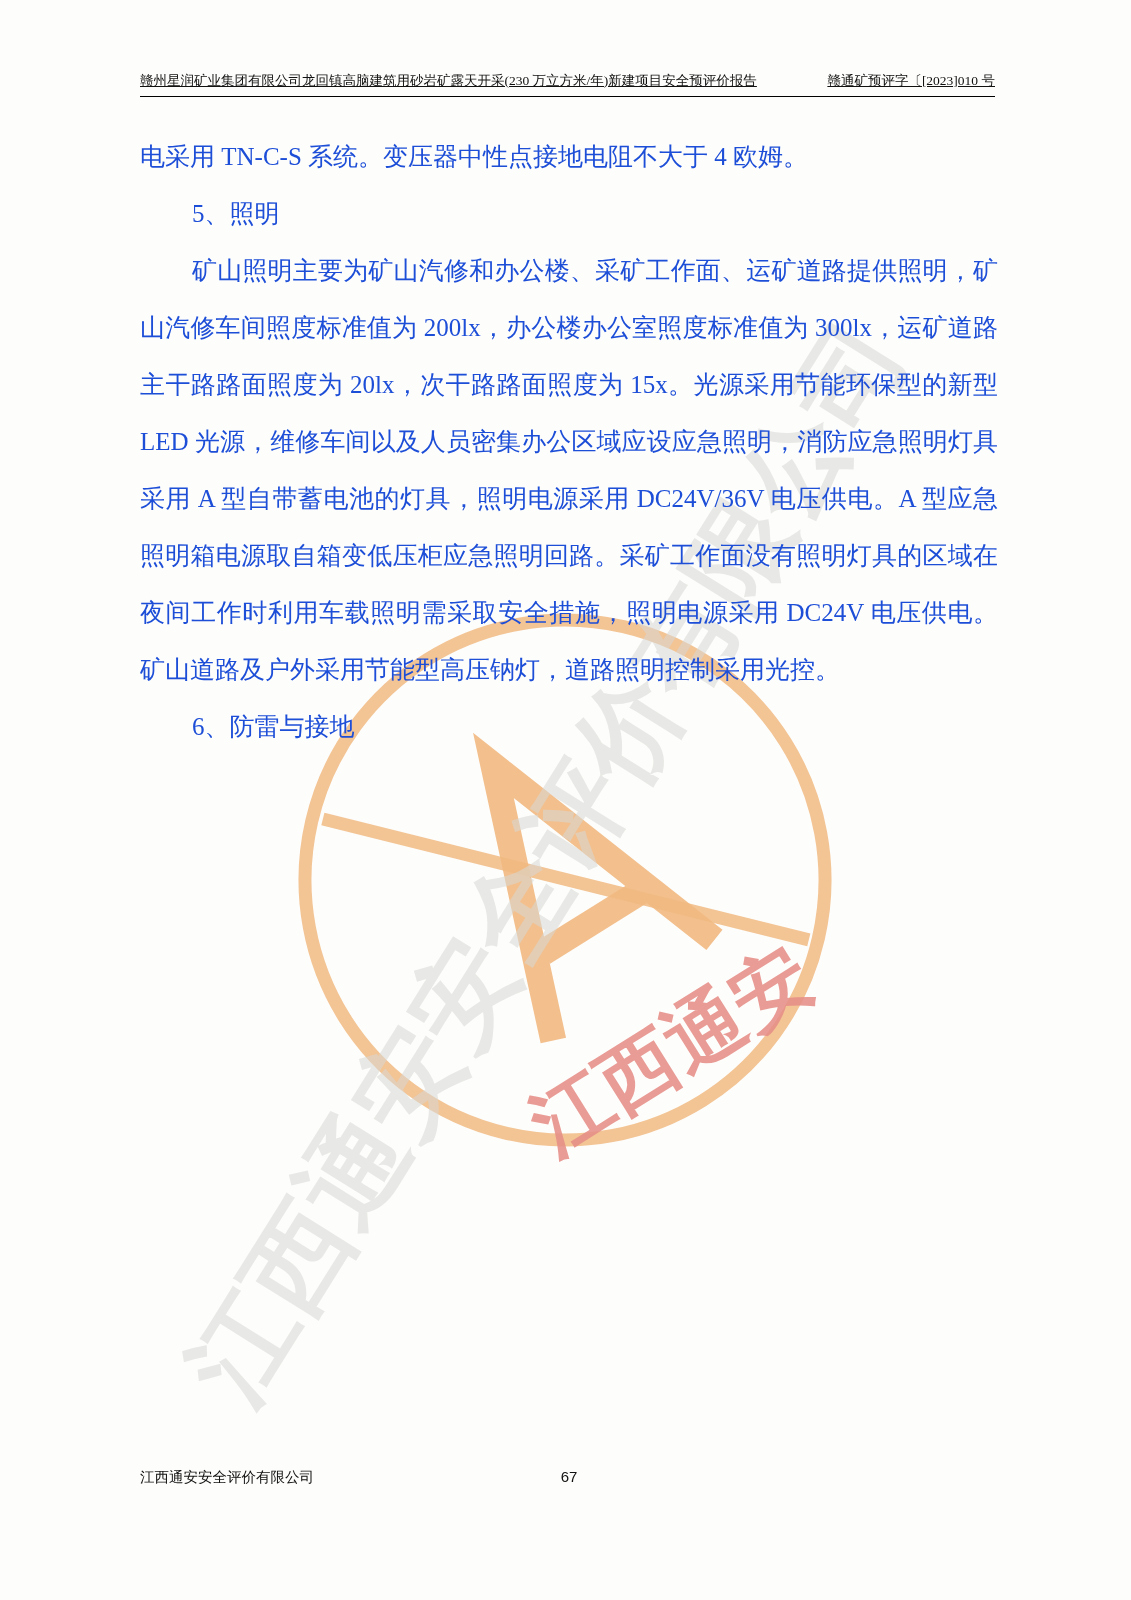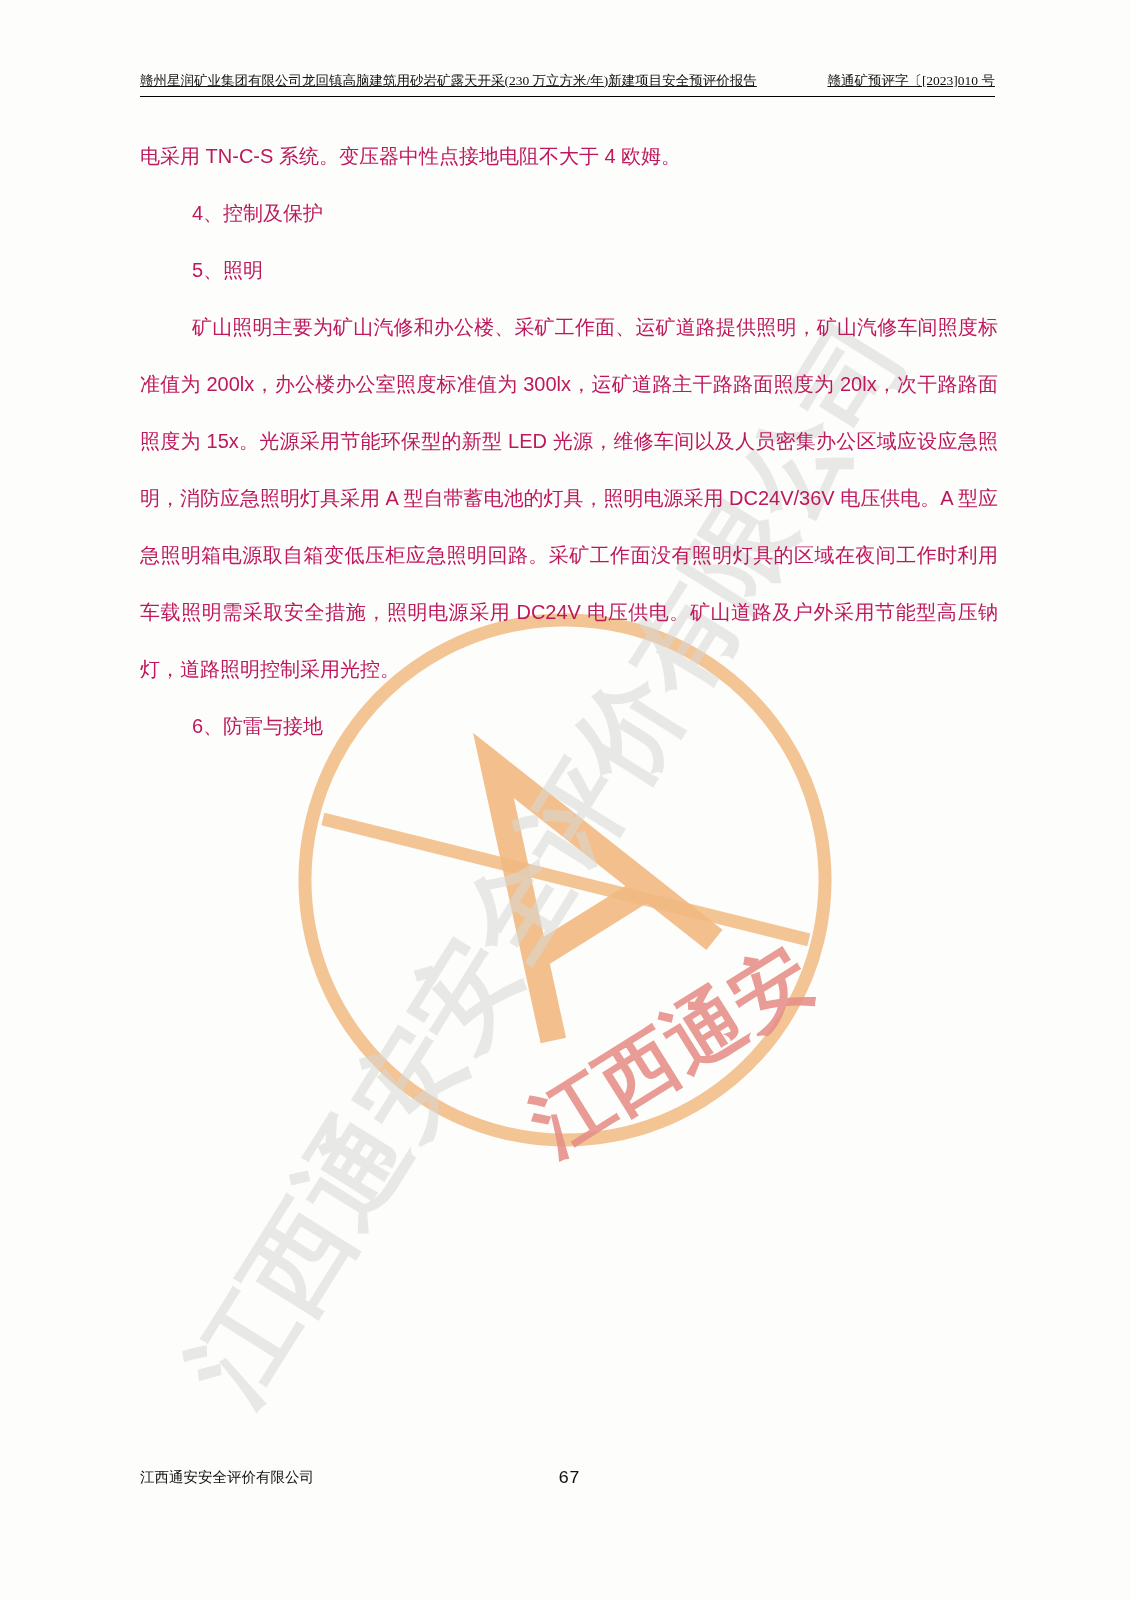--- a/index.html
+++ b/index.html
@@ -62,26 +62,26 @@
   
   .content {
     position: absolute;
     left: 140px;
     top: 128px;
     width: 858px;
     z-index: 3;
   }
   p.para {
     margin: 0 0 0 0;
-    font-size: 20px;
+    font-size: 25px;
     line-height: 57px;
-    color: #be185d;
+    color: #1d4ed8;
     text-align: justify;
     text-justify: inter-ideograph;
-    font-family: Liberation Sans, sans-serif;
+    font-family: Liberation Serif, serif;
   }
   p.indent {
     text-indent: 52px;
   }
 
   
   .footer {
     position: absolute;
     left: 140px;
     top: 1468px;
@@ -95,22 +95,22 @@
     left: 0;
     top: 0;
     white-space: nowrap;
   }
   .footer-page {
     position: absolute;
     left: 0;
     top: 0;
     width: 858px;
     text-align: center;
-    font-family: Liberation Mono, monospace;
-    font-size: 18px;
+    font-family: Liberation Sans, sans-serif;
+    font-size: 15px;
   }
 </style>
 </head>
 <body>
 
 <div class="page">
 
   <div class="header">
     <span class="header-left">赣州星润矿业集团有限公司龙回镇高脑建筑用砂岩矿露天开采(230 万立方米/年)新建项目安全预评价报告</span>
     <span class="header-right">赣通矿预评字〔[2023]010 号</span>
@@ -132,21 +132,20 @@
     <g transform="rotate(-32 565 880)">
       <text x="565" y="1108" text-anchor="middle" font-family="'Liberation Serif', serif" font-size="78" font-weight="bold" fill="#d4342a" opacity="0.88">江西通安</text>
     </g>
     <g transform="rotate(-58 560 870)">
       <text x="560" y="890" text-anchor="middle" font-family="'Liberation Serif', serif" font-size="104" font-weight="bold" fill="#b9b9b4" opacity="0.55">江西通安安全评价有限公司</text>
     </g>
   </svg>
 
   <div class="content">
     <p class="para">电采用 TN-C-S 系统。变压器中性点接地电阻不大于 4 欧姆。</p>
-    <p class="para indent">4、控制及保护</p>
     <p class="para indent">5、照明</p>
     <p class="para indent">矿山照明主要为矿山汽修和办公楼、采矿工作面、运矿道路提供照明，矿山汽修车间照度标准值为 200lx，办公楼办公室照度标准值为 300lx，运矿道路主干路路面照度为 20lx，次干路路面照度为 15x。光源采用节能环保型的新型 LED 光源，维修车间以及人员密集办公区域应设应急照明，消防应急照明灯具采用 A 型自带蓄电池的灯具，照明电源采用 DC24V/36V 电压供电。A 型应急照明箱电源取自箱变低压柜应急照明回路。采矿工作面没有照明灯具的区域在夜间工作时利用车载照明需采取安全措施，照明电源采用 DC24V 电压供电。矿山道路及户外采用节能型高压钠灯，道路照明控制采用光控。</p>
     <p class="para indent">6、防雷与接地</p>
   </div>
 
   <div class="footer">
     <span class="footer-company">江西通安安全评价有限公司</span>
     <span class="footer-page">67</span>
   </div>
 

